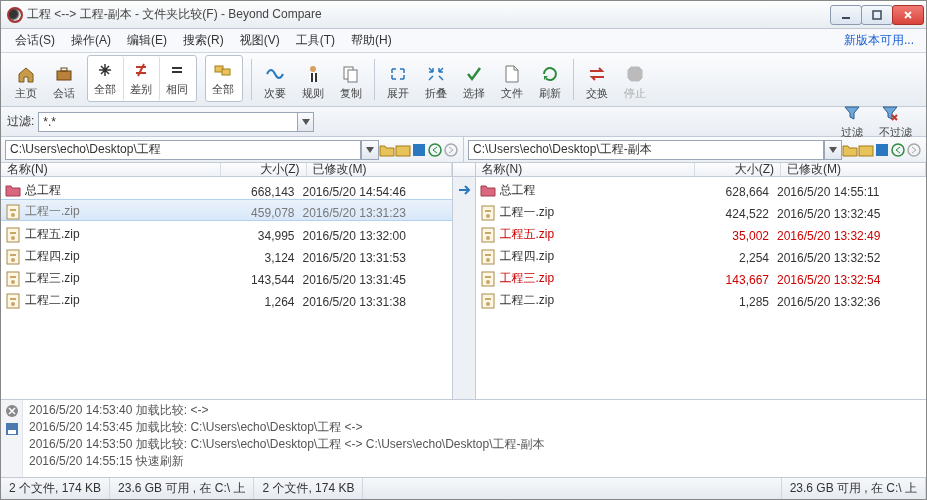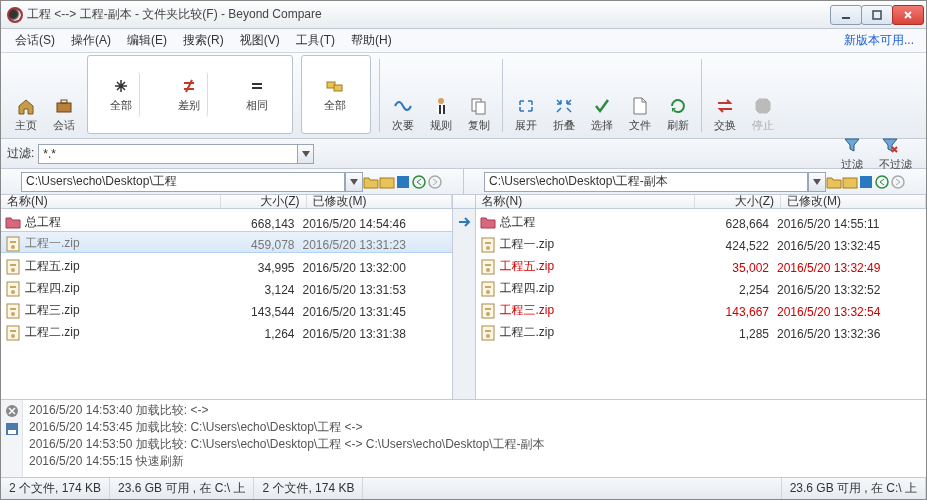--- a/index.html
+++ b/index.html
@@ -13,32 +13,32 @@
 .winbtn svg{width:12px;height:12px}
 .menubar{height:24px;display:flex;align-items:center;padding:0 6px;background:#f7f9fc;border-bottom:1px solid #d0d6de}
 .menuitem{padding:2px 8px;cursor:default}
 .menuspacer{flex:1}
 .newver{color:#1a5fd0;cursor:pointer;padding-right:6px}
 .toolbar{background:linear-gradient(#fbfcfe,#e8edf3);border-bottom:1px solid #c3cbd6;display:flex;align-items:flex-end;padding:2px 6px 0 6px}
 .tbtn{display:flex;flex-direction:column;padding:3px 6px 4px;margin:0 1px;cursor:default;border:1px solid transparent;border-radius:3px;min-width:36px}
 .tbtn .ic{width:22px;height:22px;display:flex;align-items:center;justify-content:center}
 .tbtn .lbl{font-size:11px;margin-top:1px;color:#444}
 .tgrp{display:flex;border:1px solid #b9c3d0;border-radius:3px;margin:0 4px 4px;background:#fff}
-.tgrp .tbtn{margin:16px;border:none;border-right:1px solid #d7dde5}
+.tgrp .tbtn{margin:0;border:none;border-right:1px solid #d7dde5}
 .tgrp .tbtn:last-child{border-right:none}
 .tsep{width:1px;background:#c3cbd6;margin:4px 4px 6px;align-self:stretch}
 .stopbtn .lbl{color:#aaa}
 .stopbtn svg *{stroke:#bbb!important;fill:#bbb!important}
 .filterbar{height:30px;background:linear-gradient(#f6f8fb,#e9edf3);border-bottom:1px solid #c3cbd6;display:flex;align-items:center;padding:0 6px}
 .filterbar .flt-lbl{margin-right:4px}
 .filterbar input{width:260px;height:20px;border:1px solid #9aa6b6;padding:0 4px;background:#fff}
 .filterbar .dd{width:16px;height:20px;border:1px solid #9aa6b6;border-left:none;background:linear-gradient(#fbfcfe,#e1e7ee);display:flex;align-items:center;justify-content:center}
 .filterbar .fsp{flex:1}
 .pathbar{height:26px;background:linear-gradient(#fafbfd,#ecf0f5);border-bottom:1px solid #c3cbd6;display:flex}
-.pathhalf{display:flex;align-items:center;flex:1;padding:0 20px;gap:0}
+.pathhalf{display:flex;align-items:center;flex:1;padding:0 4px;gap:0}
 .pathhalf+.pathhalf{border-left:1px solid #c3cbd6}
 .pathinput{flex:1;height:20px;border:1px solid #9aa6b6;padding:0 4px;background:#fff}
 .pibtn{width:18px;height:20px;border:1px solid #9aa6b6;background:linear-gradient(#fbfcfe,#e1e7ee);display:flex;align-items:center;justify-content:center}
 .pico{width:16px;height:16px;display:flex;align-items:center;justify-content:center;cursor:default}
 .headerrow{height:14px;background:linear-gradient(#fdfdfe,#eef1f6);border-bottom:1px solid #c3cbd6;display:flex}
 .headhalf{flex:1;display:flex}
 .gutter{width:24px;border-left:1px solid #c3cbd6;border-right:1px solid #c3cbd6}
 .hcol{display:flex;align-items:center;padding:0 6px;border-right:1px solid #d8dde4}
 .hcol.name{flex:1}
 .hcol.size{width:86px;justify-content:flex-end}

